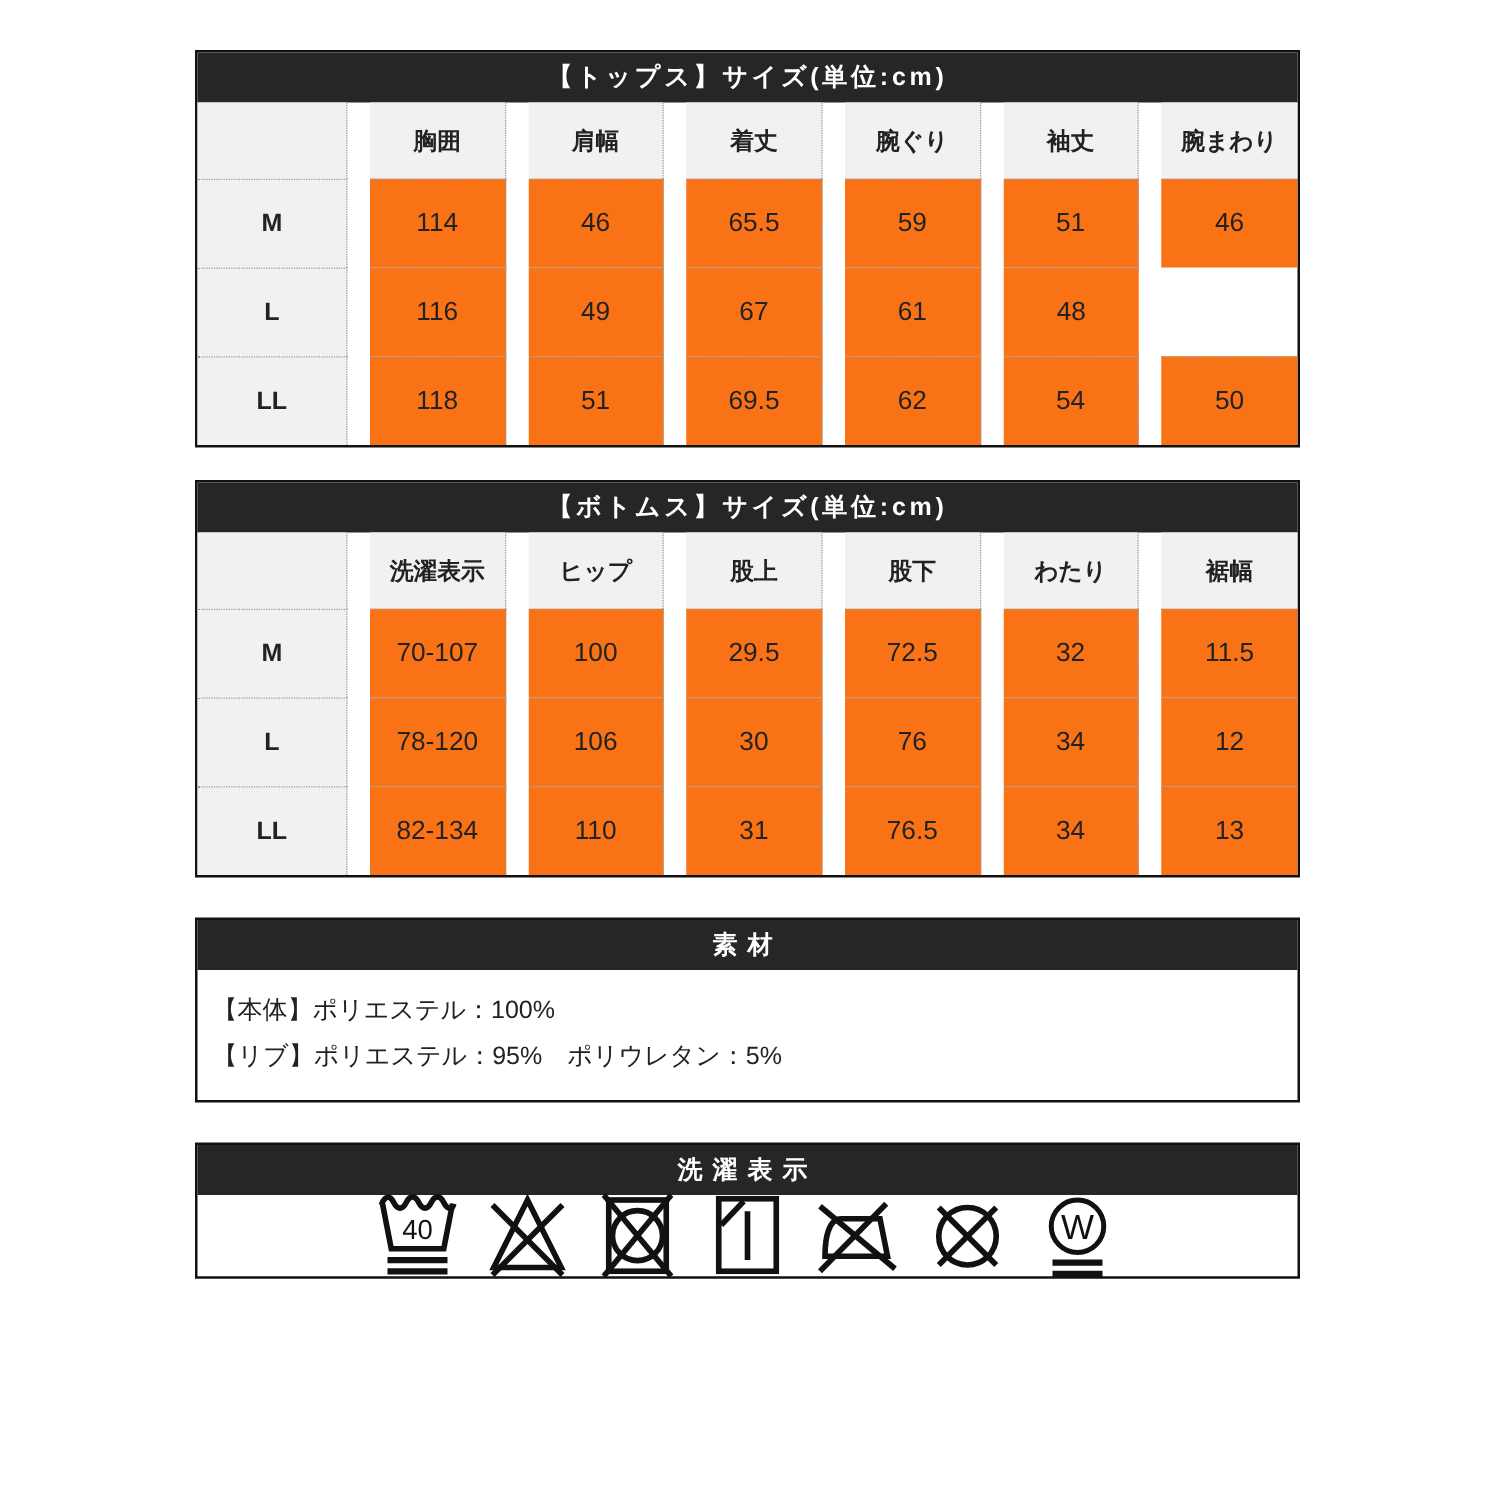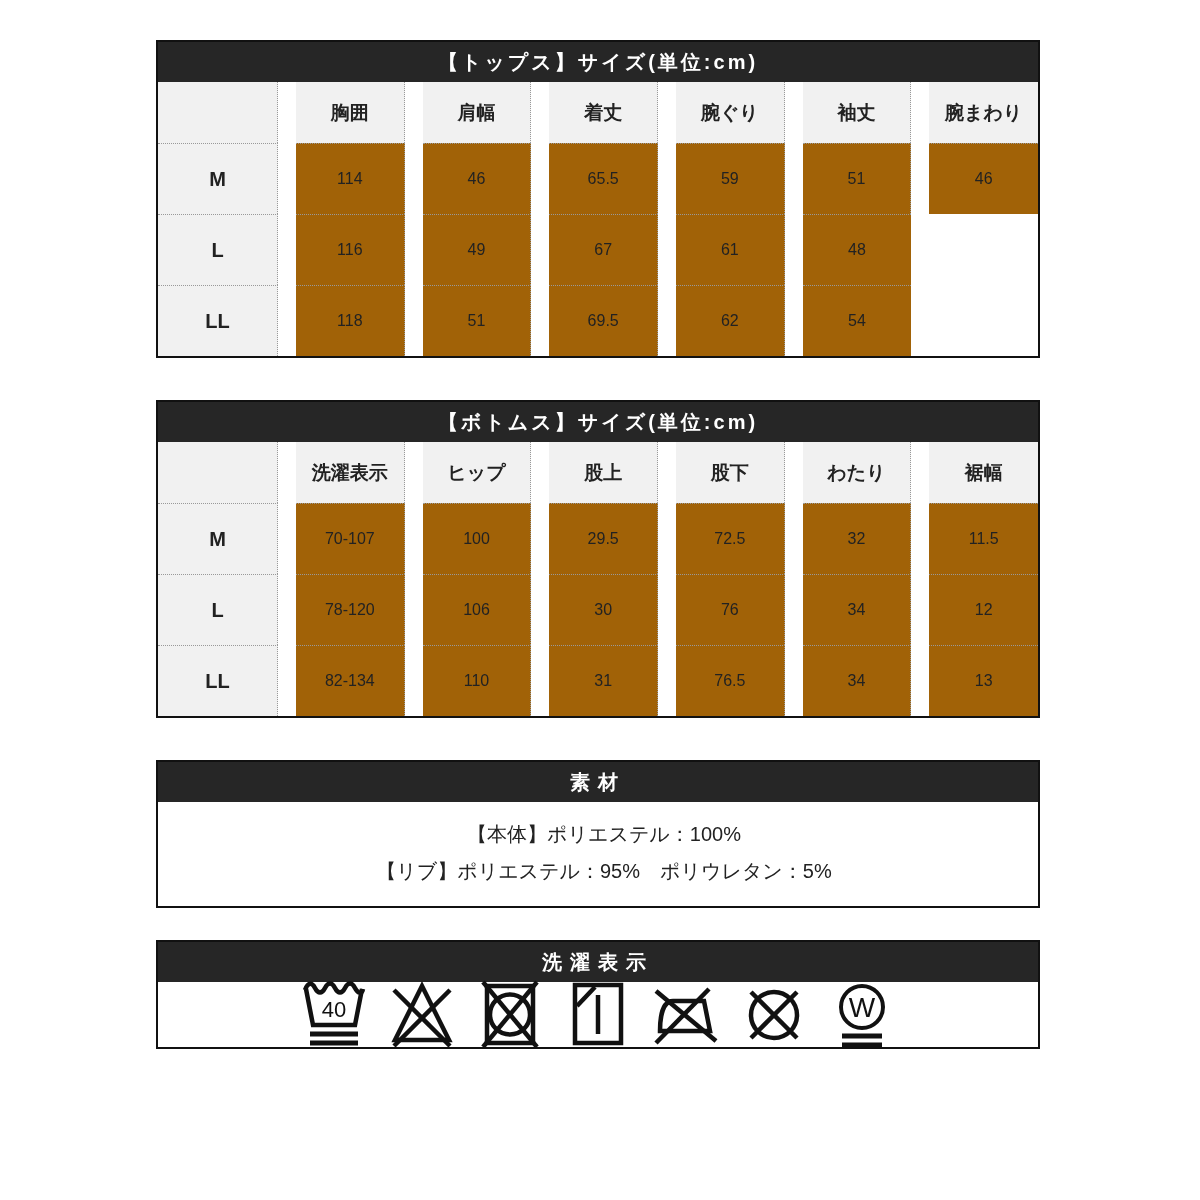--- a/index.html
+++ b/index.html
@@ -9,40 +9,40 @@
   .content { position:absolute; left:156px; top:40px; width:884px; }
 
   
   .bar {
     height:40px; line-height:40px; background:#262626; color:#ffffff;
     text-align:center; font-weight:bold; font-size:20px; letter-spacing:3px;
   }
   .bar.wide-ls { letter-spacing:8px; }
 
   
-  .size-table { border:2px solid #111; margin-bottom:42px; background:#fff; }
+  .size-table { border:2px solid #111; margin-bottom:26px; background:#fff; }
   .trow { display:grid; grid-template-columns:120px repeat(6,1fr);gap:18px; }
   .trow > div {
     display:flex; align-items:center; justify-content:center;
     border-right:1px dotted #999; border-top:1px dotted #999;
   }
   .trow > div:last-child { border-right:none; }
   .trow.thead > div { border-top:none; }
   .trow.thead > div { height:61px; background:#f1f1f1; font-weight:bold; font-size:19px; }
-  .trow.tdata > div { height:71px; font-size:16px; background:#a16207; }
+  .trow.tdata > div { height:71px; font-size:21px; background:#f97316; }
   .trow.tdata > div.sizecell { background:#f1f1f1; font-weight:bold; font-size:20px; }
 
   
   .notes { margin:16px 0 0 28px; width:838px; font-size:20px; line-height:33px; color:#222; }
   .notes p { padding-left:20px; text-indent:-20px; }
 
   
   .box { border:2px solid #111; margin-top:32px; background:#fff; }
   .box .bar { margin:-0px; }
-  .material-body { padding:14px 0 16px 12px; text-align:center; font-size:20px; line-height:37px; }
+  .material-body { padding:14px 0 16px 12px; text-align:left; font-size:20px; line-height:37px; }
   .laundry-body { height:65px; display:flex; align-items:center; justify-content:center; gap:24px; }
   .laundry-body svg { display:block; }
   .care-icon { stroke:#111; fill:none; stroke-width:4.5; }
   .care-icon text { stroke:none; fill:#111; }
 </style>
 </head>
 <body>
 
 <div class="page">
   <div class="content">
@@ -75,20 +75,21 @@
         <div>61</div>
         <div>48</div>
       </div>
       <div class="trow tdata">
         <div class="sizecell">LL</div>
         <div>118</div>
         <div>51</div>
         <div>69.5</div>
         <div>62</div>
         <div>54</div>
+        <div>50</div>
       </div>
     </section>
 
     <section class="size-table">
       <div class="bar">【ボトムス】サイズ(単位:cm)</div>
       <div class="trow thead">
         <div></div>
         <div>洗濯表示</div>
         <div>ヒップ</div>
         <div>股上</div>

